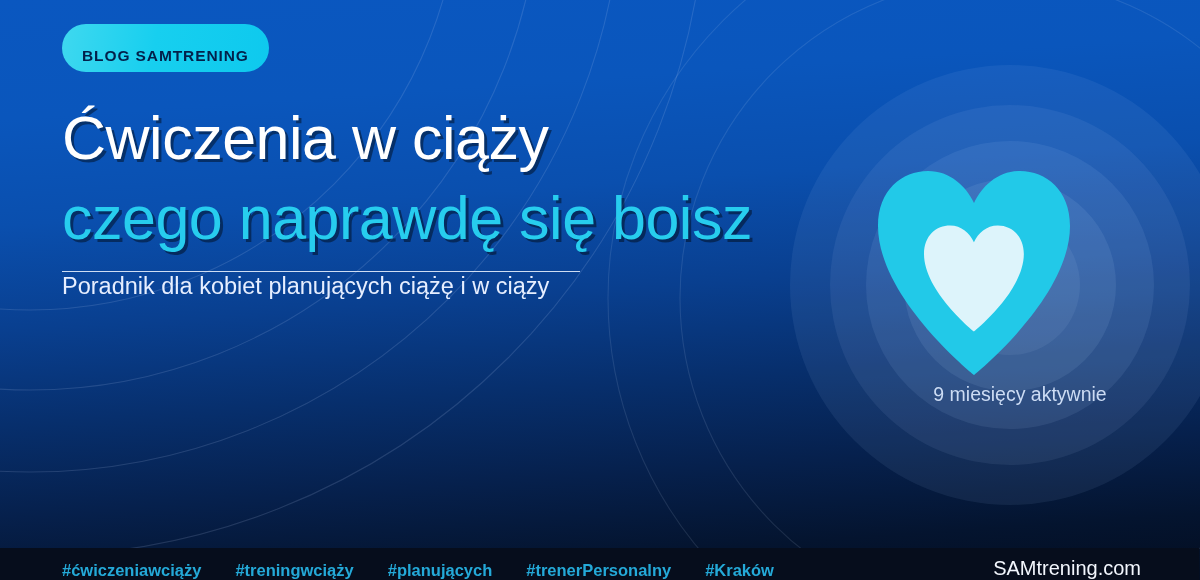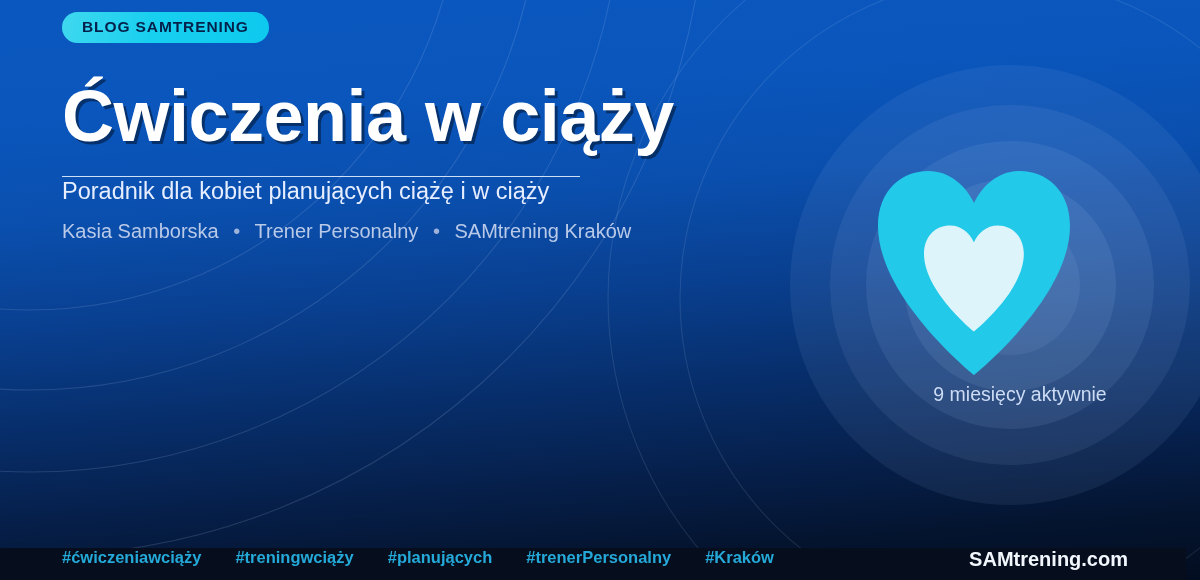--- a/index.html
+++ b/index.html
@@ -60,35 +60,35 @@
   
   .content {
     position: absolute;
     left: 62px;
     top: 0;
     width: 700px;
   }
 
   .badge {
     display: inline-block;
-    margin-top: 12px;
-    padding: 7px 20px 8px 20px;
+    margin-top: 24px;
+    padding: 24px 20px 8px 20px;
     border-radius: 999px;
     background: linear-gradient(100deg, #3fd8ef 0%, #17cfef 45%, #0ec9ee 100%);
     color: #03204a;
     font-size: 15.5px;
     font-weight: bold;
     letter-spacing: 0.9px;
     line-height: 1;
   }
 
   .headline {
     margin: 26px 0 0 0;
-    font-size: 72px;
-    font-weight: bold;
+    font-size: 61px;
+    font-weight: normal;
     line-height: 1.32;
     letter-spacing: -0.5px;
     color: #ffffff;
     text-shadow: 3px 3px 0 rgba(0,0,0,0.42);
   }
   .headline .line { display: block; white-space: nowrap; }
   .headline .accent {
     color: #27cdee;
     text-shadow: 3px 3px 0 rgba(0,0,0,0.42);
   }
@@ -132,45 +132,45 @@
     text-align: center;
     font-size: 19.5px;
     color: #ccdcf4;
     white-space: nowrap;
   }
 
   
   .footer {
     position: absolute;
     left: 0;
-    right: 14px;
+    right: 1px;
     bottom: 0;
     height: 32px;
     background: #060d1c;
     display: flex;
-    align-items: flex-start;
+    align-items: flex-end;
     justify-content: space-between;
     padding: 0 58px 0 62px;
     box-sizing: border-box;
   }
   .hashtags {
     display: flex;
     align-items: center;
     gap: 34px;
   }
   .hashtag {
     color: #24a9d8;
     font-size: 16.5px;
     font-weight: bold;
     white-space: nowrap;
   }
   .site {
     color: #f2f6fd;
     font-size: 20px;
-    font-weight: bold;
+    font-weight: normal;
     white-space: nowrap;
   }
 </style>
 </head>
 <body>
 
 <div class="banner">
 
   <svg class="arcs" width="1200" height="580" viewBox="0 0 1200 580" aria-hidden="true">
     <g fill="none" stroke="#b8cdf0" stroke-opacity="0.16" stroke-width="1.1">
@@ -192,33 +192,27 @@
     <div class="ring r4"></div>
     <div class="ring r5"></div>
   </div>
 
   <div class="content">
 
     <div class="badge">BLOG SAMTRENING</div>
 
     <h1 class="headline">
       <span class="line">Ćwiczenia w ciąży</span>
+      <span class="line accent">czego naprawdę się boisz</span>
     </h1>
 
     <div class="rule"></div>
 
     <div class="subtitle">Poradnik dla kobiet planujących ciążę i w ciąży</div>
 
-    <div class="byline">
-      <span>Kasia Samborska</span>
-      <span class="sep">•</span>
-      <span>Trener Personalny</span>
-      <span class="sep">•</span>
-      <span>SAMtrening Kraków</span>
-    </div>
   </div>
 
   <div class="heart-wrap">
     <svg width="192" height="205" viewBox="0 0 192 205" aria-hidden="true">
       <path fill="#22c9e8" d="M96 205
                C 96 205, 0 128, 0 56
                C 0 20, 24 1, 50 1
                C 72 1, 88 16, 96 33
                C 104 16, 120 1, 142 1
                C 168 1, 192 20, 192 56

